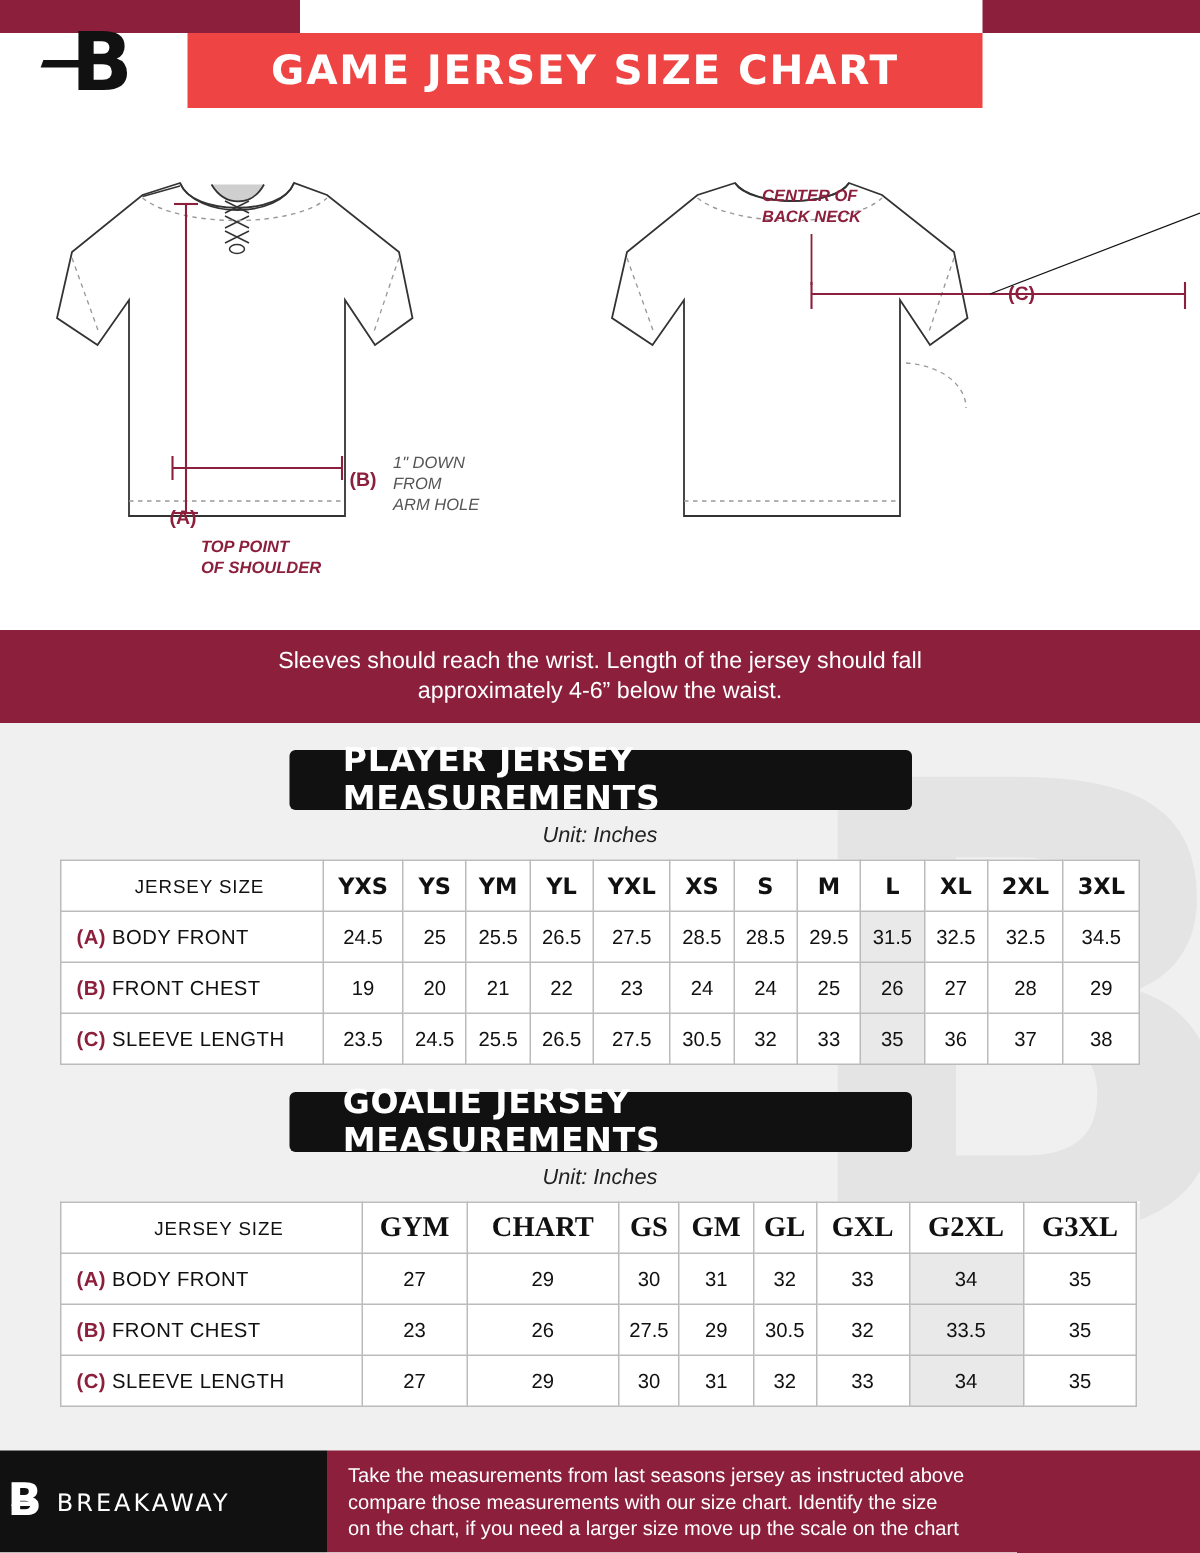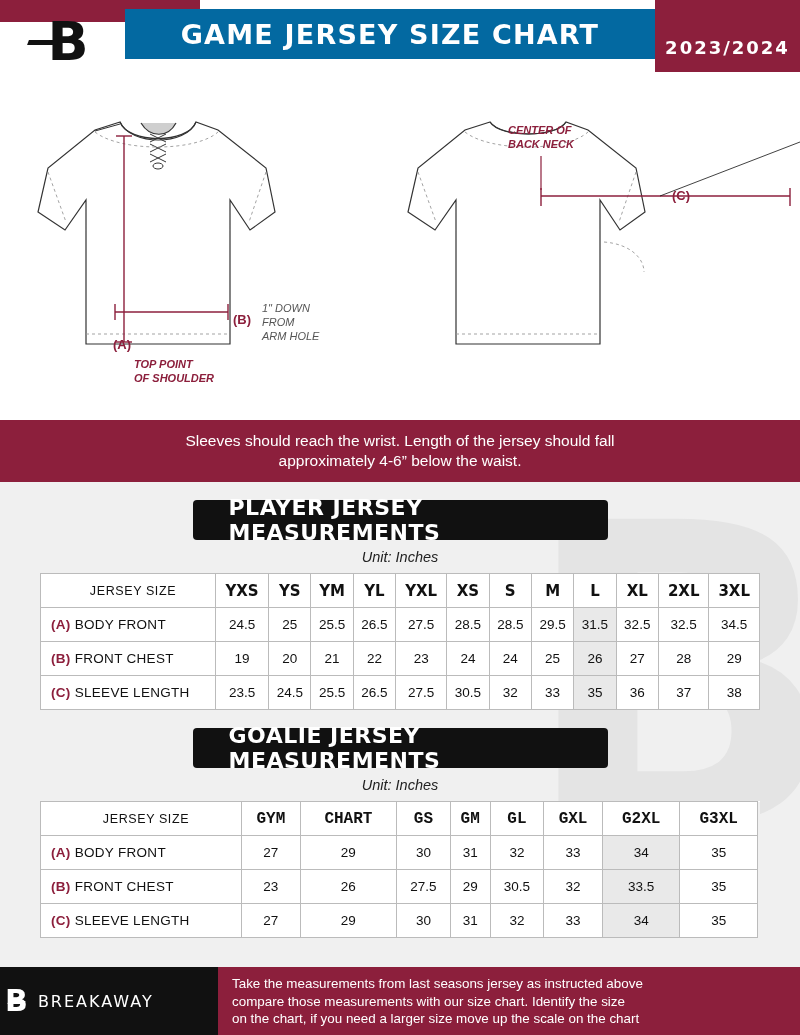--- a/index.html
+++ b/index.html
@@ -76,23 +76,23 @@
     position: absolute;
     left: 6px;
     top: 26px;
     width: 30px;
     height: 5px;
     background: #111;
     transform: skewX(-20deg);
   }
   .title-bar {
     position: absolute;
-    left: 125px; top: 9px;
+    left: 125px; top: 22px;
     width: 530px; height: 50px;
-    background: #0369a1;
+    background: #ef4444;
     display: flex;
     align-items: center;
     justify-content: center;
   }
   .title-bar span {
     color: #ffffff;
     font-size: 27px;
     font-weight: bold;
     letter-spacing: 1.2px;
     font-family: "DejaVu Sans", sans-serif;
@@ -218,22 +218,22 @@
   .goalie-table tr { height: 34px; }
   .goalie-table td.rowlabel {
     width: 190px;
     text-align: left;
     padding-left: 10px;
     font-size: 13.5px;
     letter-spacing: 0.3px;
   }
   .goalie-table td.hdr {
     font-weight: bold;
-    font-size: 16px;
-    font-family: Liberation Mono, monospace;
+    font-size: 19px;
+    font-family: Liberation Serif, serif;
   }
   .goalie-table td.hdrlabel {
     text-align: center;
     font-size: 12.5px;
     letter-spacing: 0.6px;
   }
   .goalie-table td.blank { border: none; background: #f0f0f0; }
 
   
   .footer {
@@ -291,23 +291,20 @@
 
   <div class="header">
     <div class="hdr-left-block"></div>
     <div class="hdr-right-block"></div>
     <div class="logo-box">
       <div class="logo-b">B</div>
       <div class="logo-slash"></div>
     </div>
     <div class="title-bar">
       <span>GAME JERSEY SIZE CHART</span>
-    </div>
-    <div class="season-box">
-      <span>2023/2024</span>
     </div>
   </div>
 
   <div class="diagram">
     <svg width="800" height="348" viewBox="0 0 800 348">
 
       <g fill="#ffffff" stroke="#333333" stroke-width="1.2">
         <path d="M120,50 L95,58 L48,96 L38,140 L65,158 L86,128 L86,272 L230,272 L230,128 L250,158 L275,140 L266,96 L218,58 L196,50 C188,72 128,72 120,50 Z"></path>
       </g>
 

